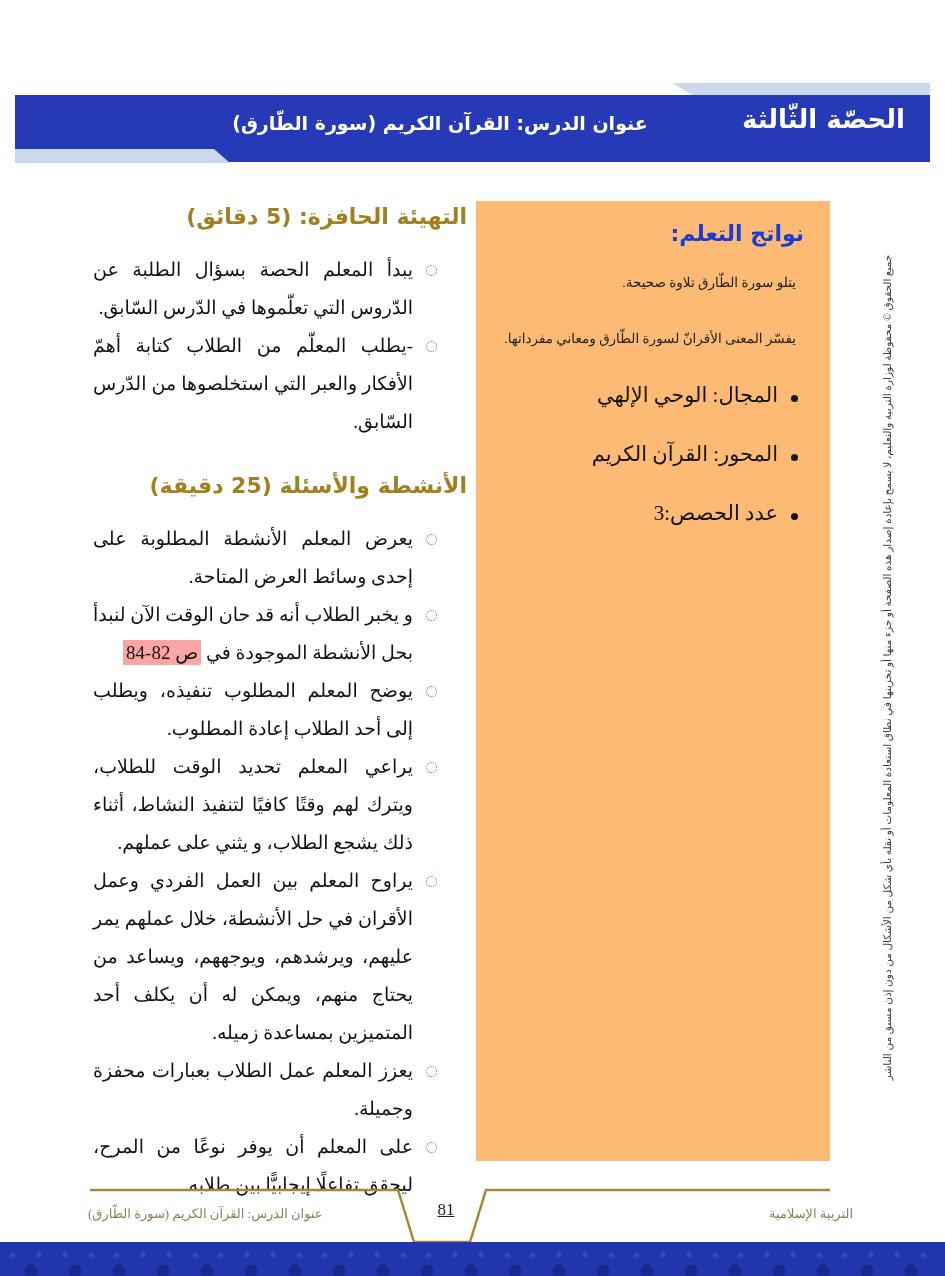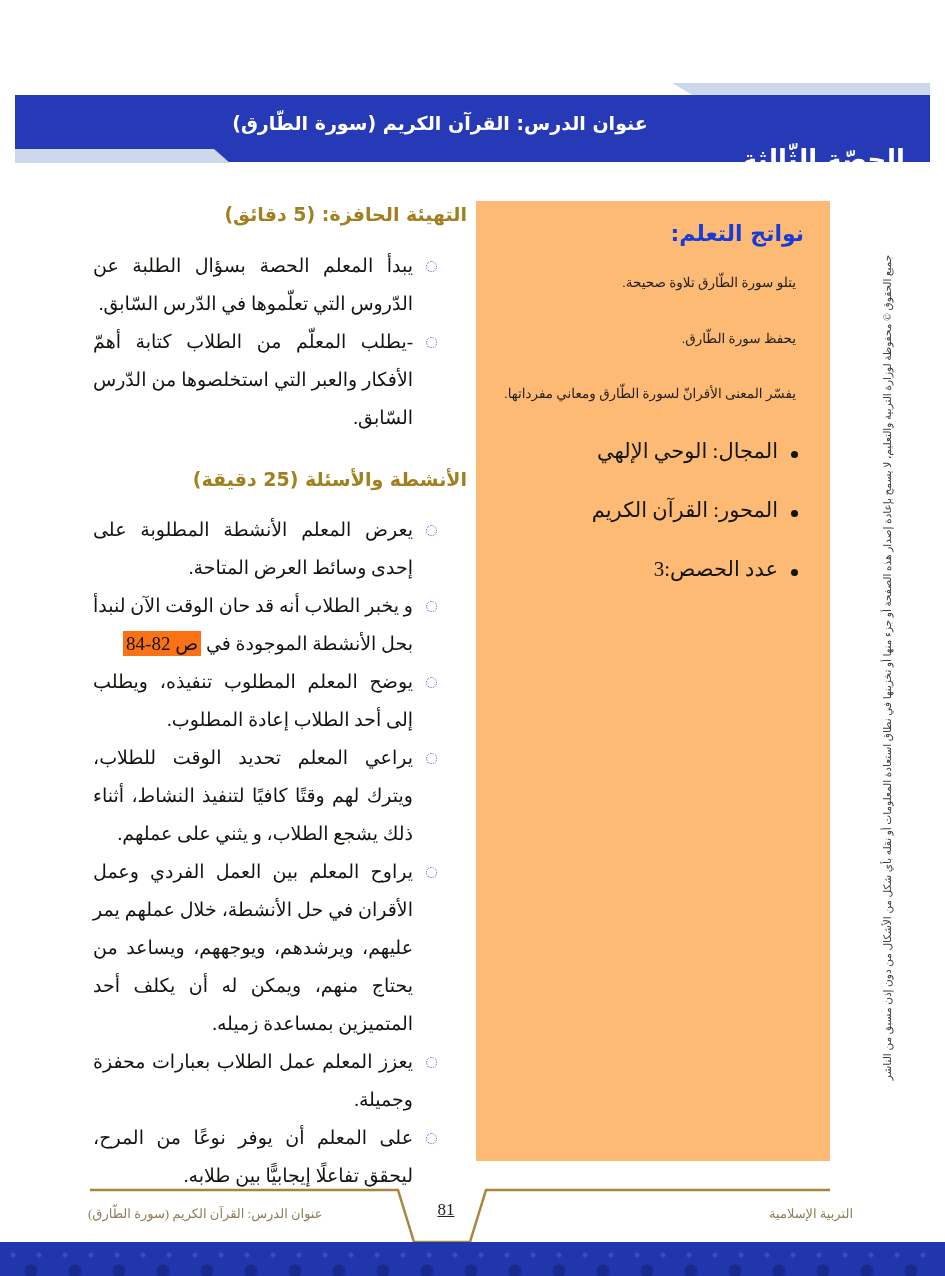--- a/index.html
+++ b/index.html
@@ -19,21 +19,21 @@
     clip-path:polygon(0 0,100% 0,100% 100%,22px 100%);
   }
   .banner-accent-bl{
     position:absolute;left:15px;top:149px;width:215px;height:14px;
     background:#ccd8ec;
     clip-path:polygon(0 0,calc(100% - 16px) 0,100% 100%,0 100%);
   }
   .session-title{
     position:absolute;right:40px;top:104px;
     color:#fff;font-family:"DejaVu Sans","Liberation Sans",sans-serif;
-    font-weight:700;font-size:26px;direction:rtl;margin-top:40px;
+    font-weight:700;font-size:26px;direction:rtl;
   }
   .lesson-title{
     position:absolute;left:230px;top:112px;width:420px;text-align:center;
     color:#fff;font-family:"DejaVu Sans","Liberation Sans",sans-serif;
     font-weight:700;font-size:19px;direction:rtl;
   }
   
   .outcomes-box{
     position:absolute;left:476px;top:201px;width:354px;height:960px;
     background:#fdba74;direction:rtl;box-sizing:border-box;
@@ -54,34 +54,34 @@
   .outcomes-meta li::before{
     content:"";position:absolute;right:6px;top:12px;width:7px;height:7px;
     border-radius:50%;background:#14140f;
   }
   
   .lesson-col{
     position:absolute;left:75px;top:200px;width:392px;direction:rtl;
   }
   .section-heading{
     color:#a0801f;font-family:"DejaVu Sans","Liberation Sans",sans-serif;
-    font-weight:700;font-size:19px;margin:0 0 10px 0;line-height:1.5;text-align:right;
+    font-weight:700;font-size:22px;margin:0 0 10px 0;line-height:1.5;text-align:right;
   }
   .section-heading.second{margin-top:28px;}
   .bullet-list{list-style:none;margin:18px;padding:0;}
   .bullet-list li{
     position:relative;padding-right:36px;
     font-size:19px;line-height:38px;color:#14140f;
     text-align:justify;
   }
   .bullet-list li::before{
     content:"";position:absolute;right:12px;top:14px;width:9px;height:9px;
     border:1.6px dotted #4a63d8;border-radius:50%;
   }
-  .hl{background:#f97316;padding:2px 3px;}
+  .hl{background:#fca5a5;padding:2px 3px;}
   .hl:empty{display:none;}
   
   .copyright-vertical{
     position:absolute;left:453px;top:660px;width:870px;height:15px;
     transform:rotate(-90deg);transform-origin:center;
     direction:rtl;text-align:center;
     font-size:10.5px;color:#3c3c3c;white-space:nowrap;
   }
   
   .footer-rule{position:absolute;left:0;top:1178px;}
@@ -115,21 +115,20 @@
   <div class="banner-accent-tr"></div>
   <div class="banner-bar"></div>
   <div class="banner-accent-bl"></div>
   <div class="session-title">الحصّة الثّالثة</div>
   <div class="lesson-title">عنوان الدرس: القرآن الكريم (سورة الطّارق)</div>
 </header>
 
 <aside class="outcomes-box">
   <h2 class="outcomes-heading">نواتج التعلم:</h2>
   <p class="objective-line">يتلو سورة الطّارق تلاوة صحيحة.</p>
-  <p class="objective-line">يحفظ سورة الطّارق.</p>
   <p class="objective-line">يفسّر المعنى الأقرانّ لسورة الطّارق ومعاني مفرداتها.</p>
   <ul class="outcomes-meta">
     <li>المجال: الوحي الإلهي</li>
     <li>المحور: القرآن الكريم</li>
     <li>عدد الحصص:3</li>
   </ul>
 </aside>
 
 <main class="lesson-col">
   <h2 class="section-heading">التهيئة الحافزة: (5 دقائق)</h2>

